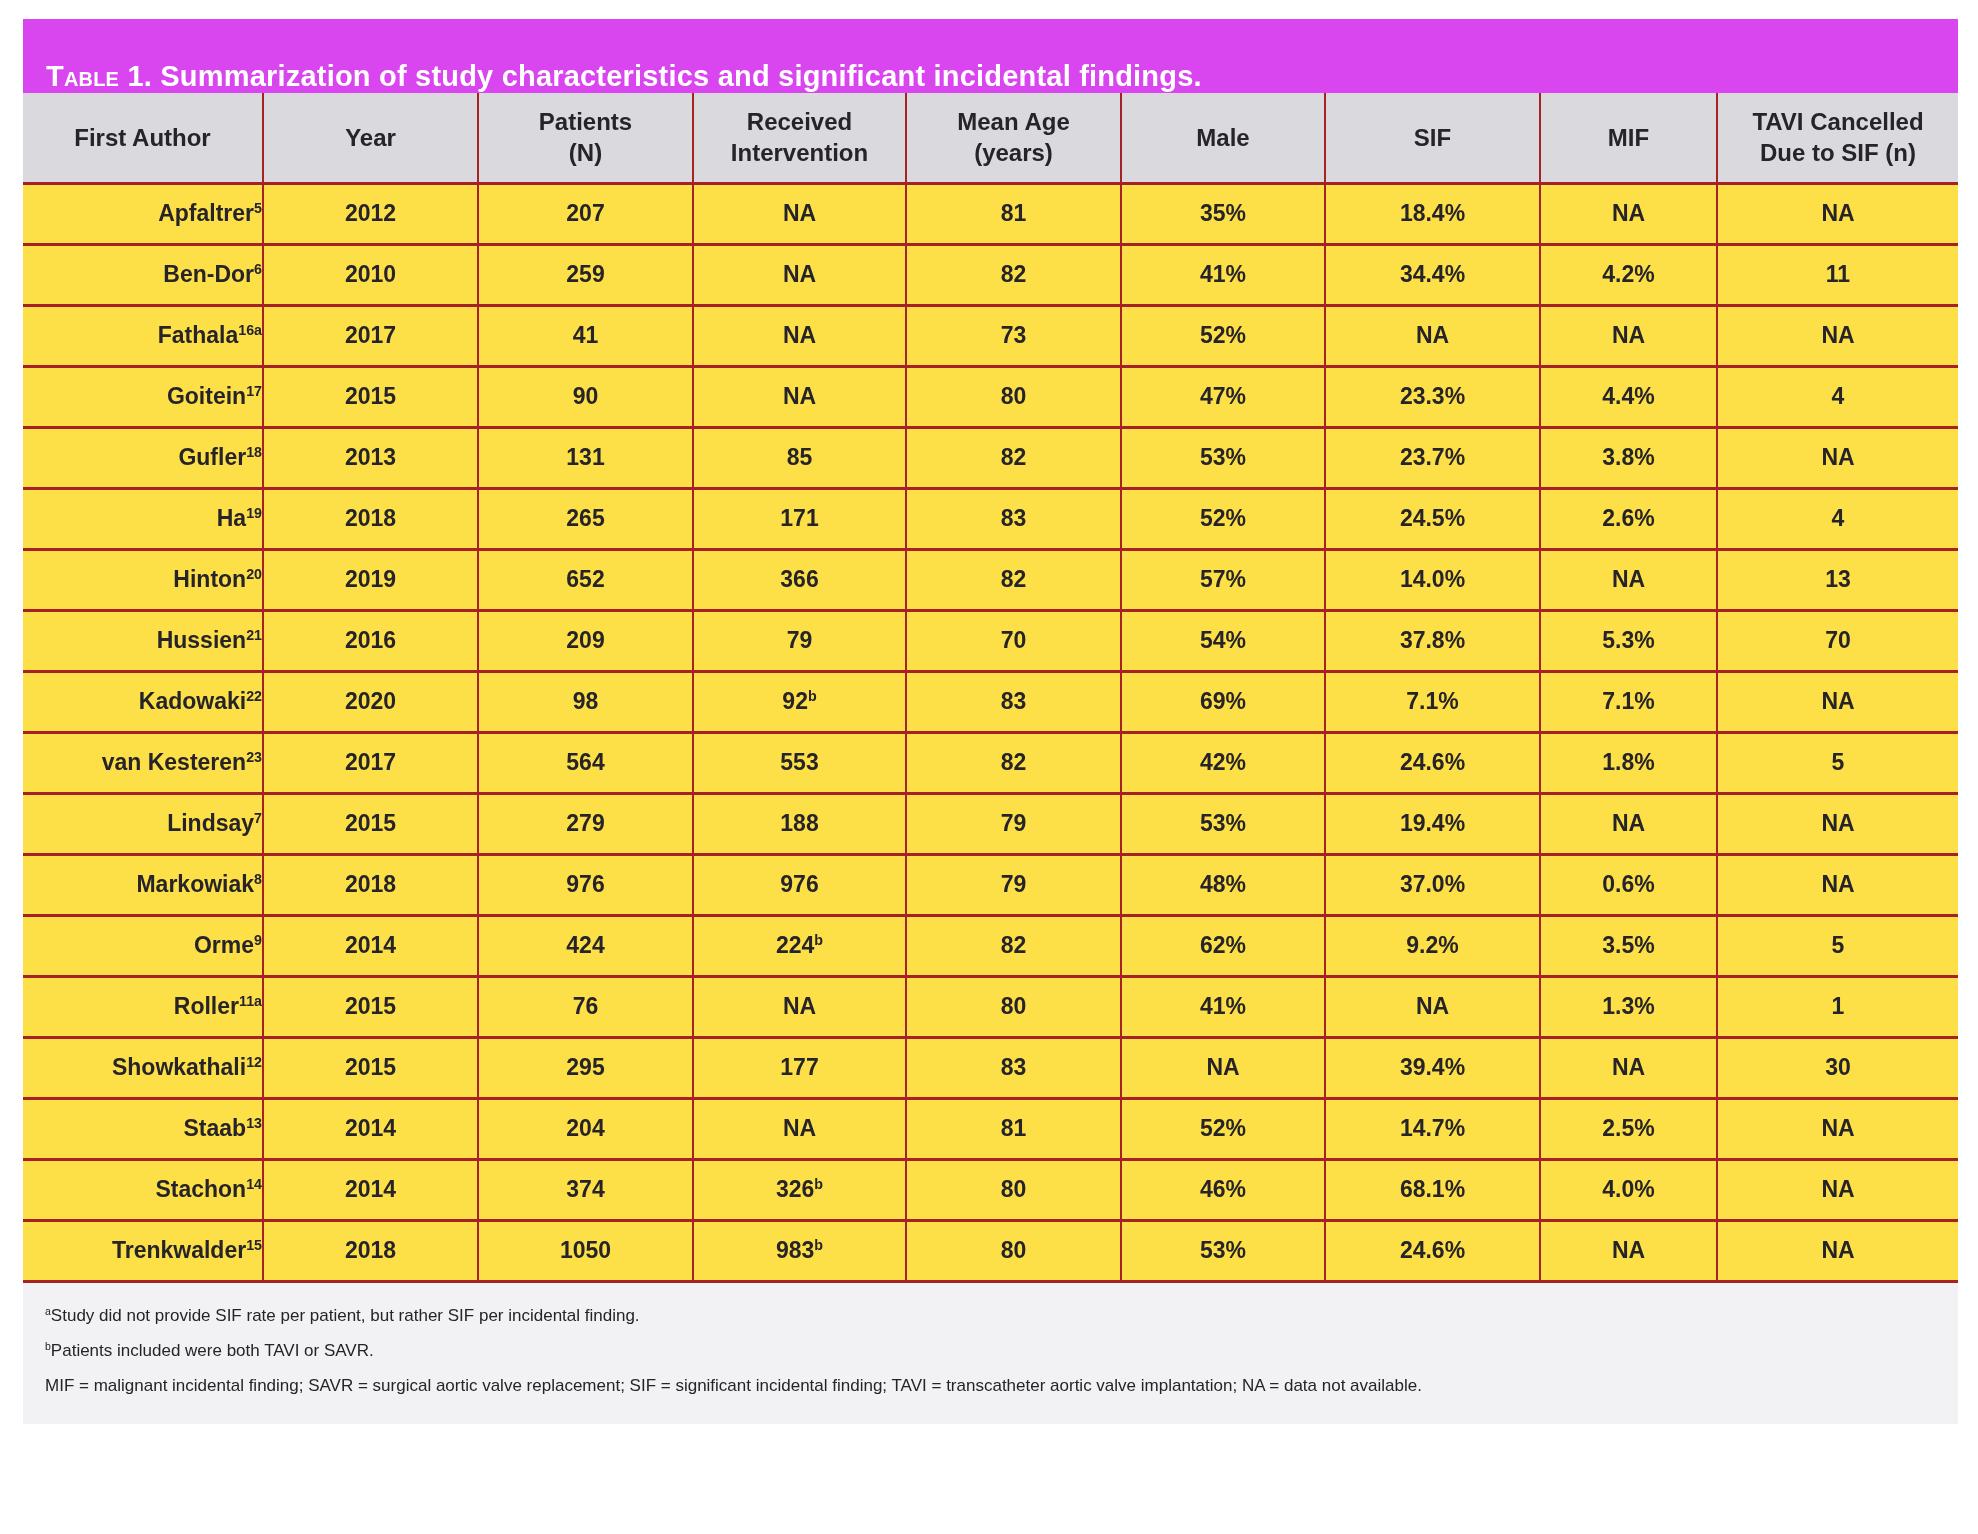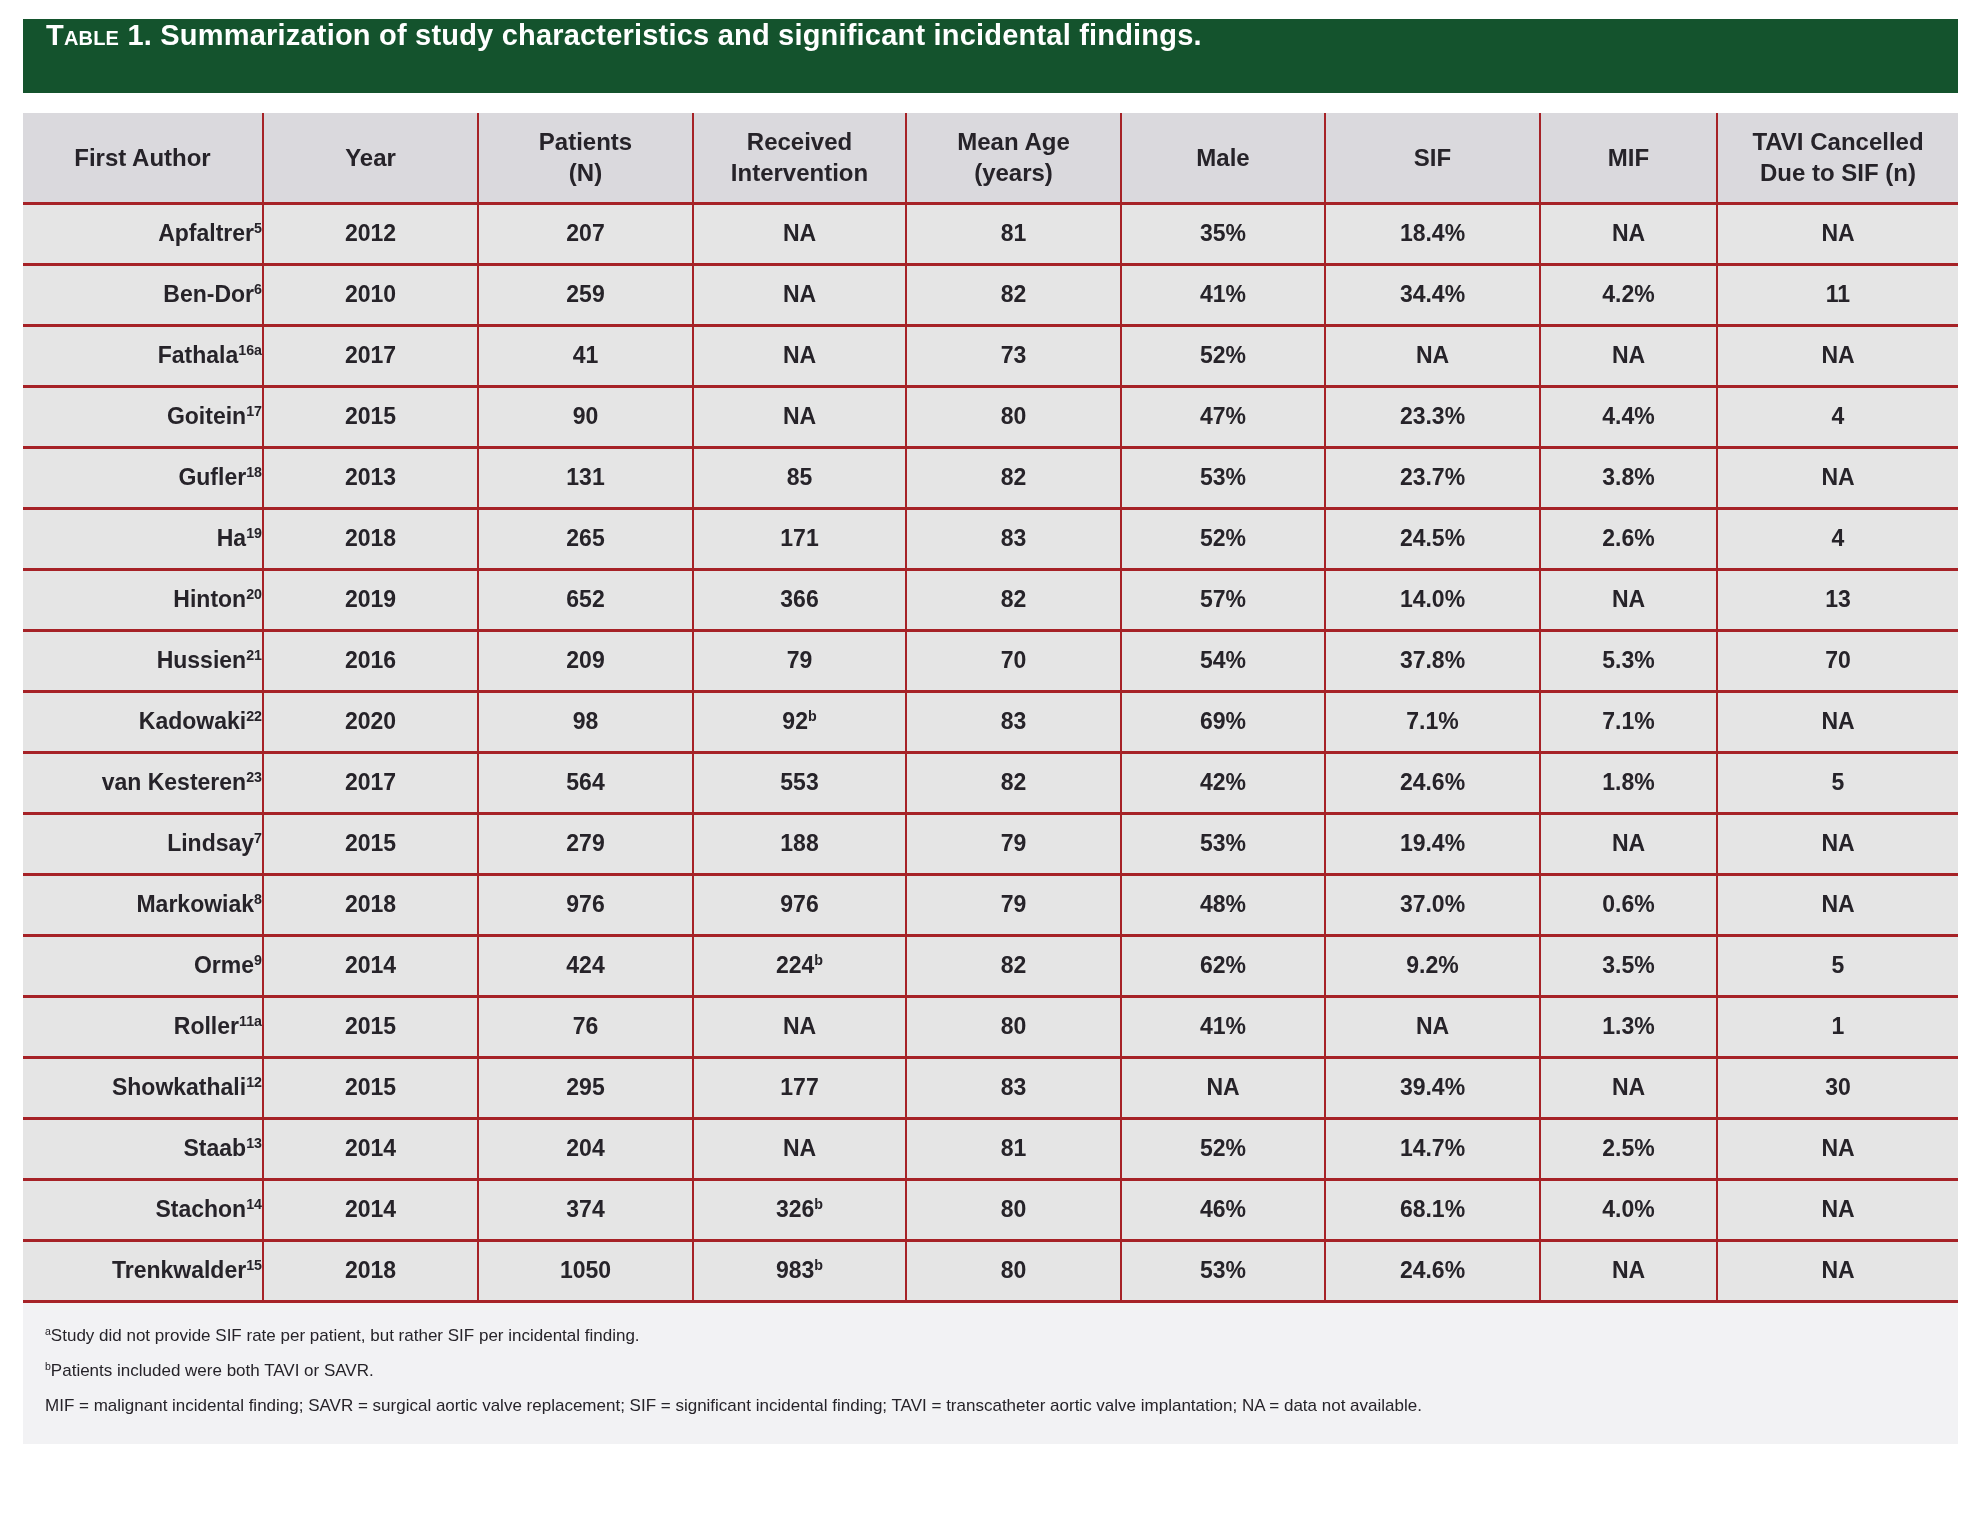--- a/index.html
+++ b/index.html
@@ -9,39 +9,38 @@
     font-family: "Liberation Sans", sans-serif;
     color: #262329;
     position: relative;
   }
   .table-container {
     position: absolute;
     left: 23px; top: 19px;
     width: 1935px;
   }
   .title-bar {
-    background: #14532d;
+    background: #d946ef;
     height: 74px;
     display: flex;
-    align-items: flex-start;
+    align-items: flex-end;
     padding-left: 23px;
   }
   .title-bar .title-text {
     color: #ffffff;
     font-weight: bold;
     font-size: 29px;
     letter-spacing: 0.2px;
   }
   .title-text .sc { font-variant: small-caps; }
   table.data-table {
     width: 1935px;
     table-layout: fixed;
     border-collapse: collapse;
-    background: #e5e5e5;
-    margin-top: 20px;
+    background: #fde047;
   }
   table.data-table th, table.data-table td {
     border-left: 2px solid #a62227;
     border-top: 3px solid #a62227;
     text-align: center;
     vertical-align: middle;
   }
   table.data-table th:first-child, table.data-table td:first-child { border-left: none; }
   table.data-table thead th { border-top: none; }
   table.data-table thead th {

